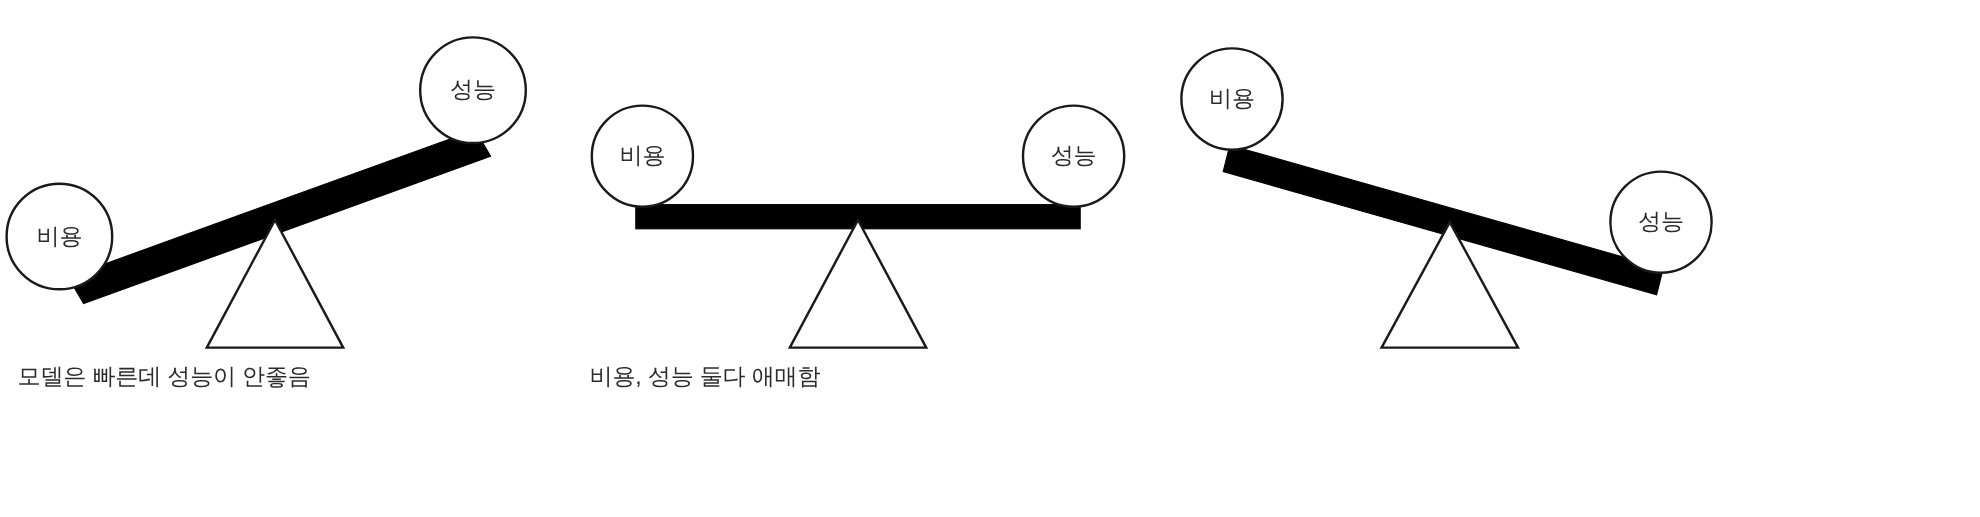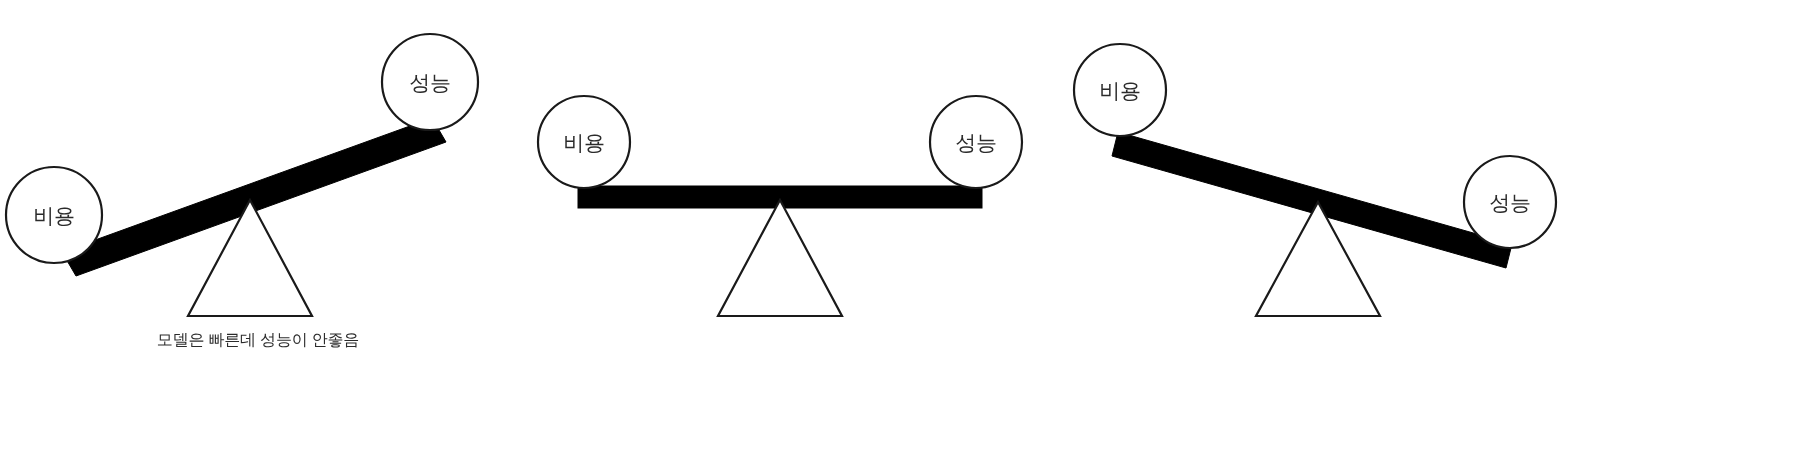--- a/index.html
+++ b/index.html
@@ -27,22 +27,21 @@
   .seesaw-svg {
     display: block;
     width: 100%;
     height: 400px;
   }
   .panel-caption {
     position: absolute;
     left: 0;
     right: 0;
     top: 330px;
-    text-align: center;
-    font-size: 16px;
+    font-size: 21px;
     line-height: 1.2;
     color: #2b2b2b;
     font-weight: 400;
     letter-spacing: -0.2px;
     white-space: nowrap;
     padding-left: 16px;
   }
   .node-label {
     font-size: 21px;
     fill: #2b2b2b;
@@ -92,20 +91,21 @@
       <g>
         <circle cx="64" cy="142" r="46" fill="#ffffff" stroke="#1a1a1a" stroke-width="2.2"></circle>
         <text class="node-label" x="64" y="142" text-anchor="middle" dominant-baseline="central">비용</text>
       </g>
 
       <g>
         <circle cx="456" cy="142" r="46" fill="#ffffff" stroke="#1a1a1a" stroke-width="2.2"></circle>
         <text class="node-label" x="456" y="142" text-anchor="middle" dominant-baseline="central">성능</text>
       </g>
     </svg>
+    <div class="panel-caption">비용, 성능 둘다 애매함</div>
   </div>
 
   <div class="seesaw-panel" id="panel-2">
     <svg class="seesaw-svg" viewBox="0 0 560 400" preserveAspectRatio="xMidYMin meet">
 
       <g>
         <polygon points="48,132 442,244 436,268 42,156" fill="#000000" stroke="#000000" stroke-width="1"></polygon>
       </g>
 
       <polygon points="248,202 186,316 310,316" fill="#ffffff" stroke="#1a1a1a" stroke-width="2.2"></polygon>

